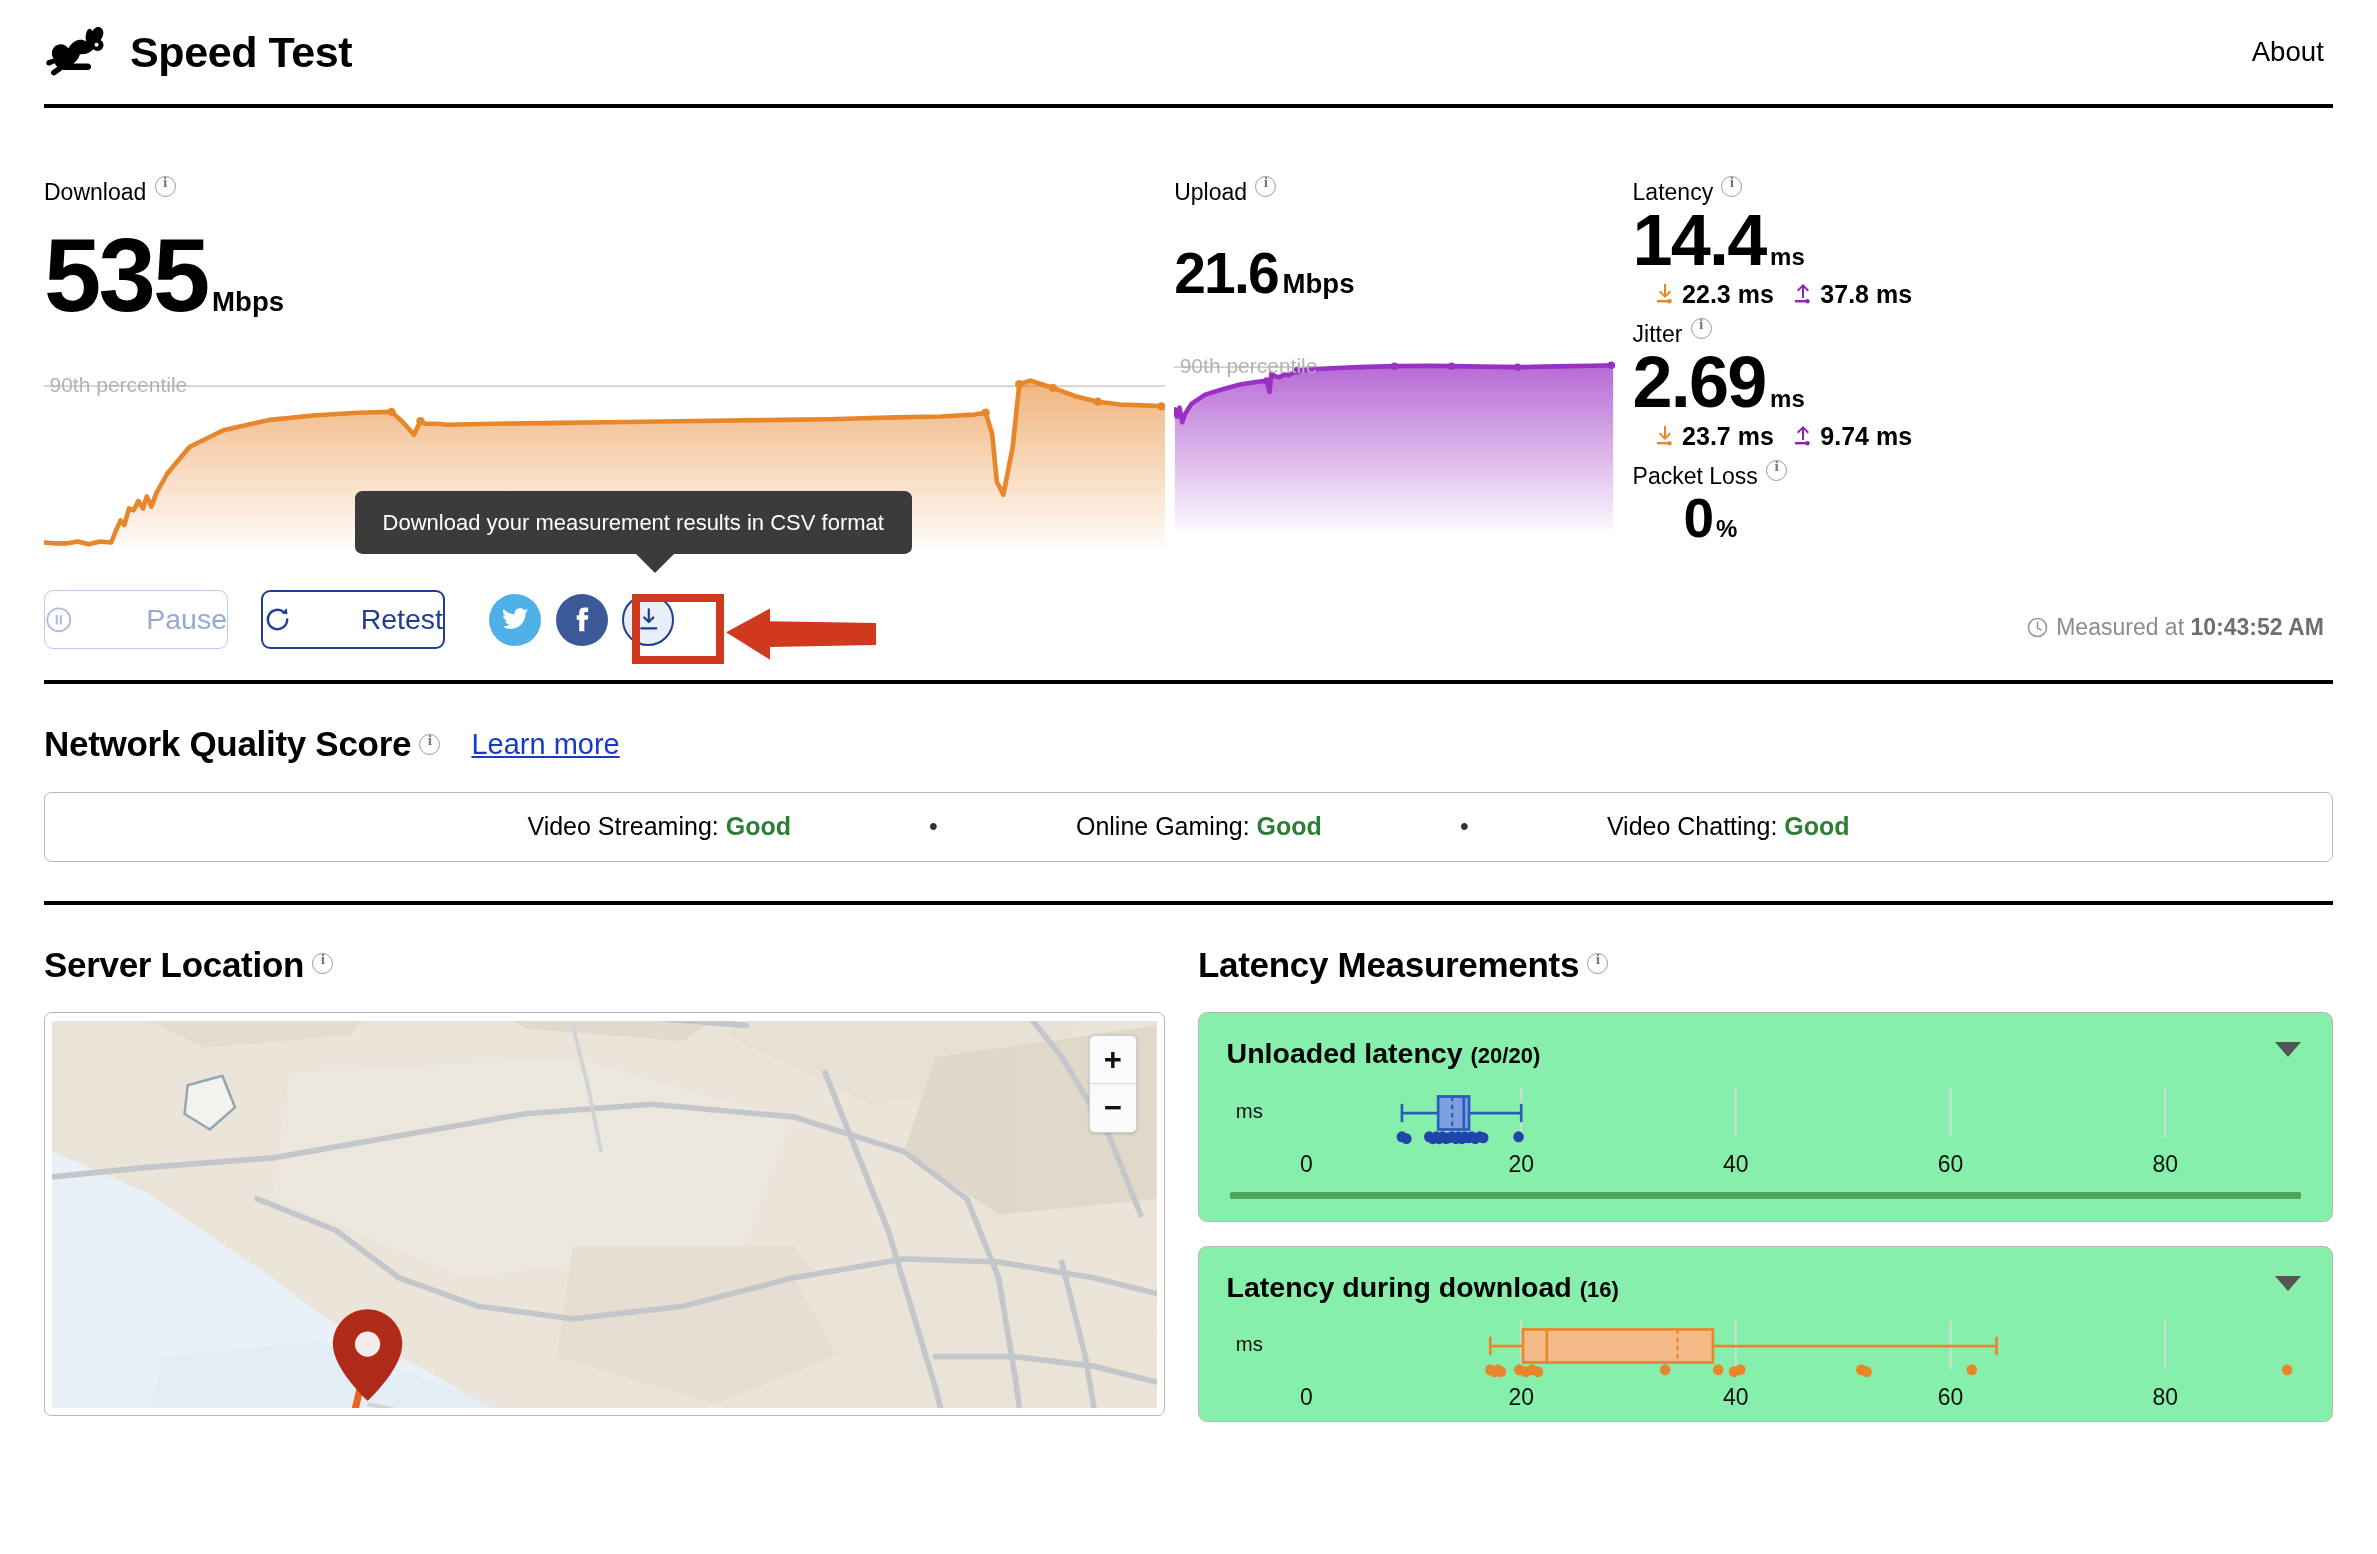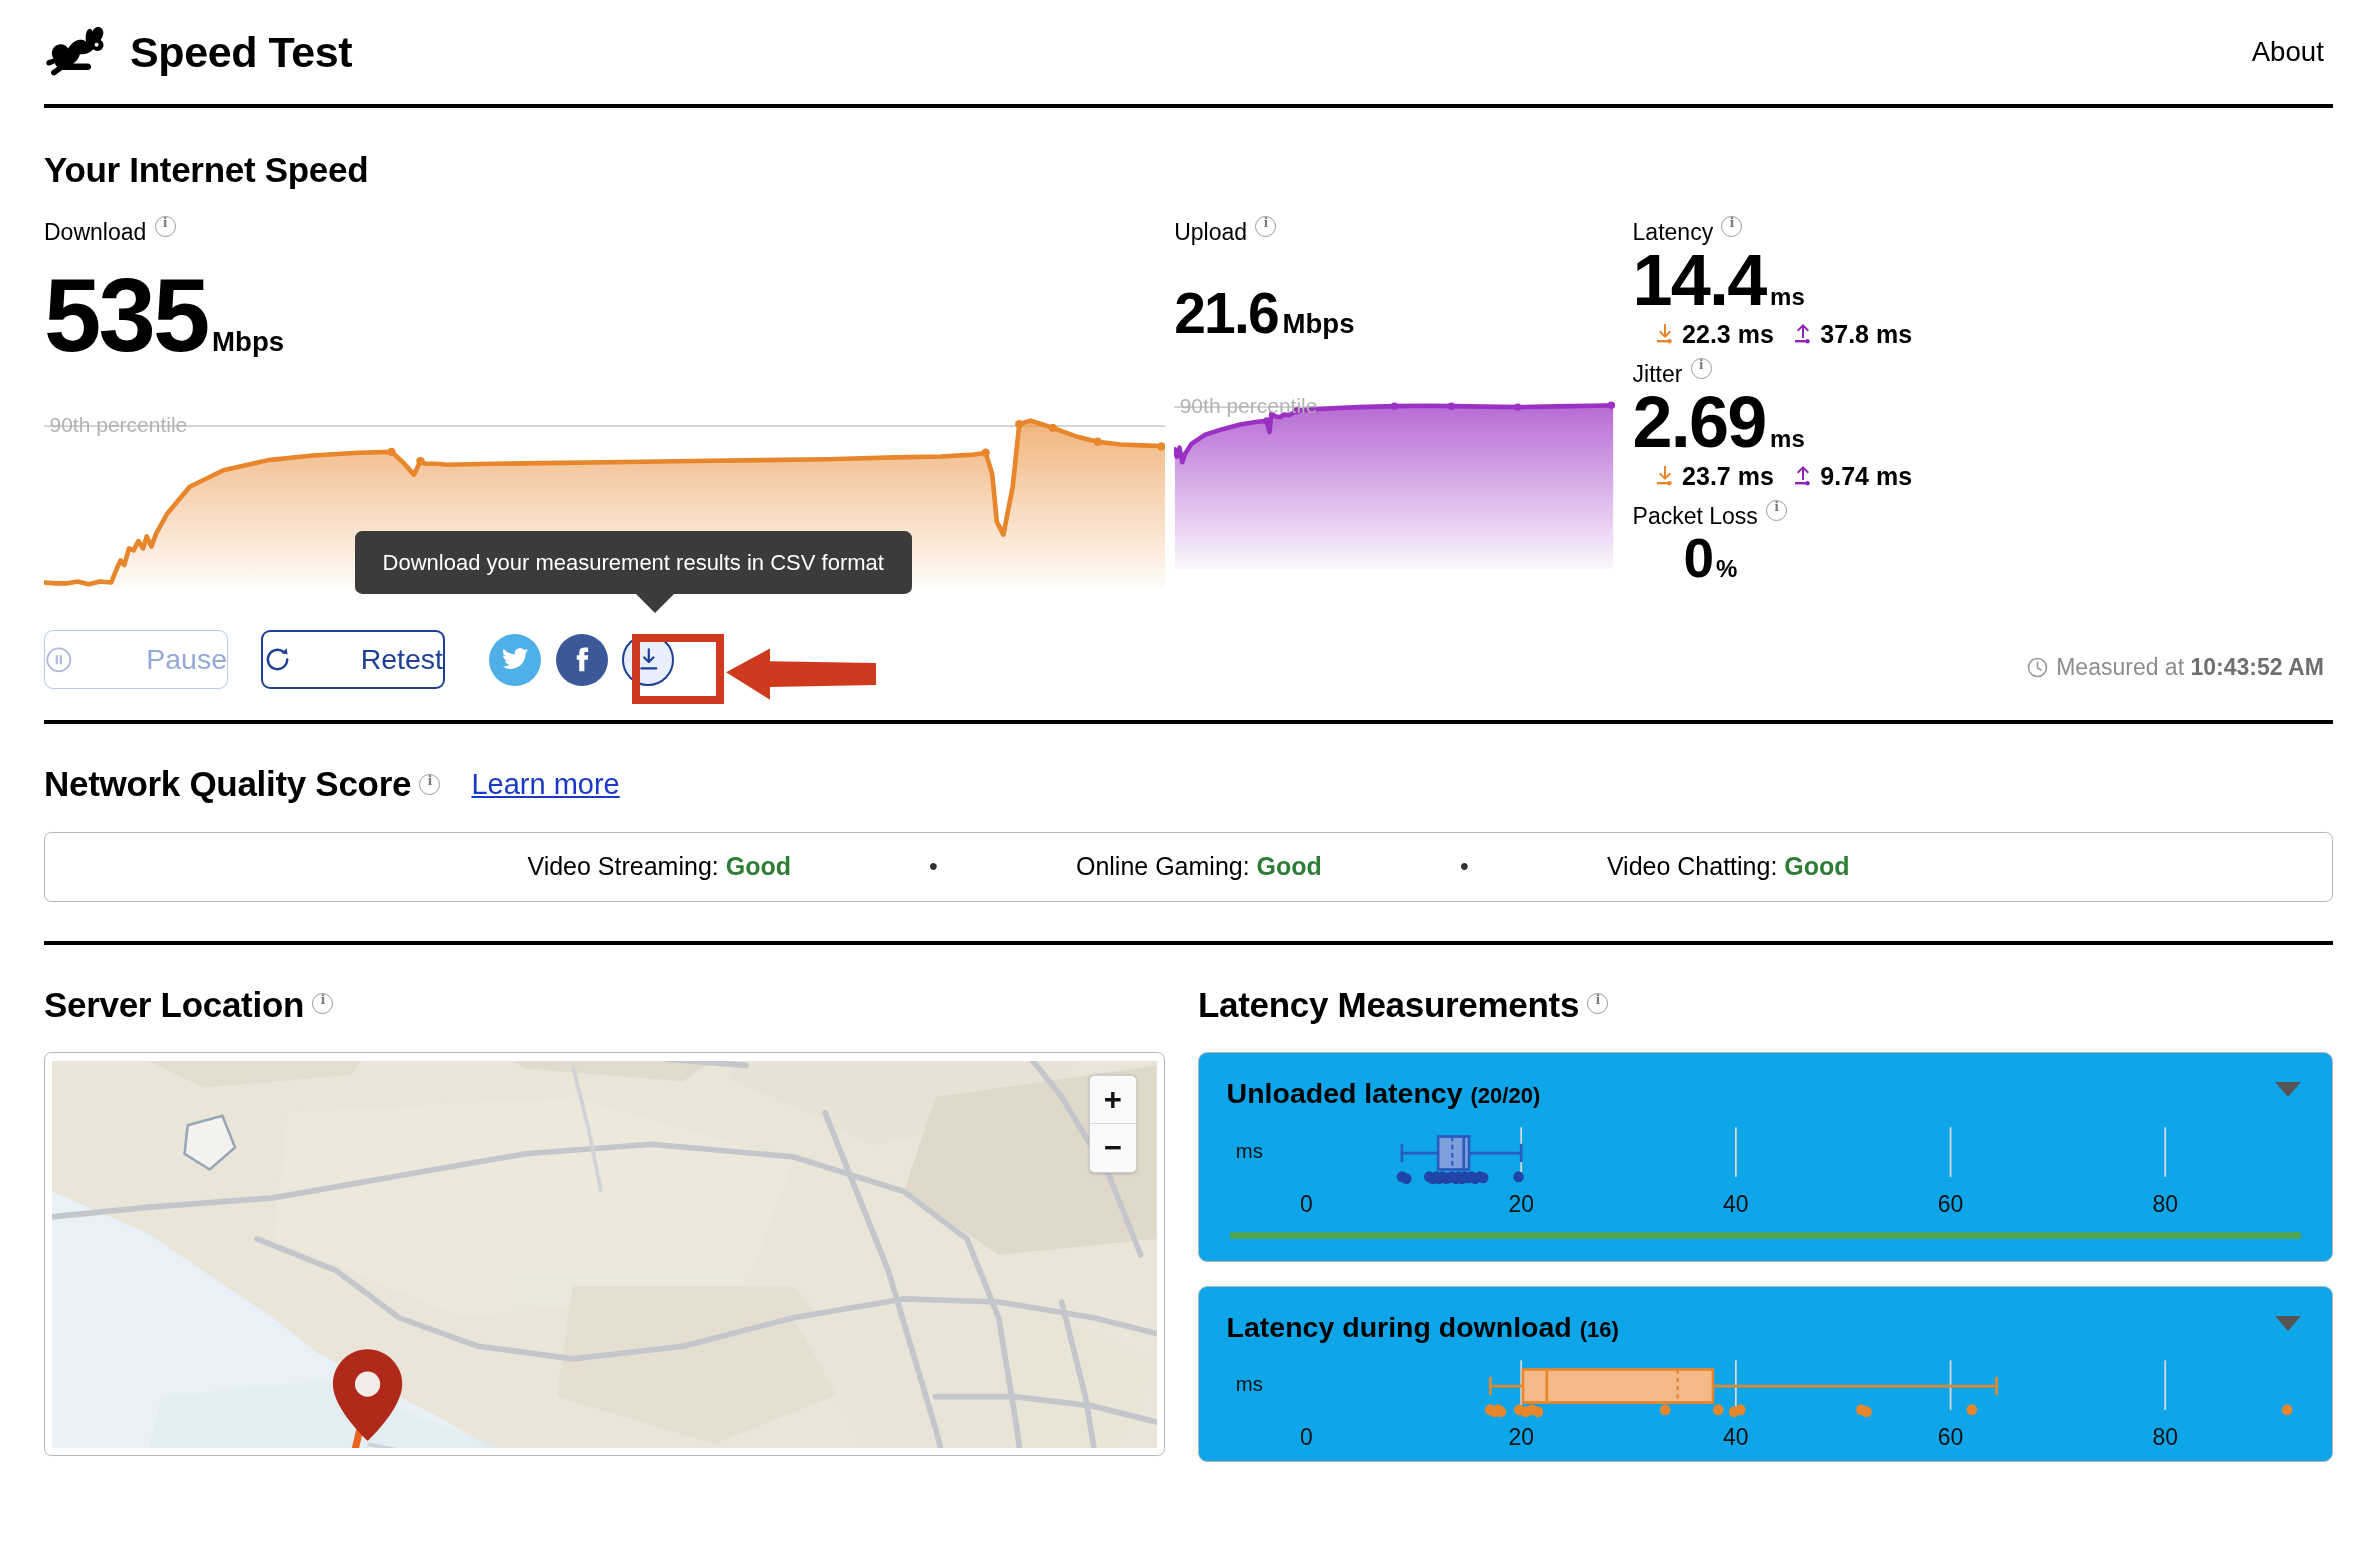--- a/index.html
+++ b/index.html
@@ -145,21 +145,21 @@
     background: #fafafa; box-shadow: 0 0.9px 2.8px rgba(0,0,0,.18); z-index: 5;
   }
   .map-zoom div {
     height: 48px; display: flex; align-items: center; justify-content: center;
     font-size: 31px; font-weight: 700; cursor: pointer; color: #111;
   }
   .map-zoom div:first-child { border-bottom: 0.9px solid #d8d8d8; }
 
   .lat-card {
     margin-top: 27.6px; border: 1.8px solid #b6b6b6; border-radius: 9.2px;
-    padding: 24px 27.6px 9.2px 27.6px; position: relative; background:#0ea5e9;
+    padding: 24px 27.6px 9.2px 27.6px; position: relative; background:#86efac;
   }
   .lat-card + .lat-card { margin-top: 24px; }
   .lat-title { font-size: 28.5px; font-weight: 700; }
   .lat-title .cnt { font-size: 22px; font-weight: 700; }
   .caret {
     position: absolute; right: 31px; top: 29px;
     width: 0; height: 0; border-left: 13.8px solid transparent;
     border-right: 13.8px solid transparent; border-top: 15.6px solid #555; cursor: pointer;
   }
   .plot { position: relative; height: 99px; margin-top: 9.2px; }
@@ -178,21 +178,20 @@
           <path fill="#000" d="M50 2c-2 0-3.6 2.6-4.2 6.2-.5 3-0.4 5.8 0.2 7.6-2.4-1.6-5.6-2.2-8.6-1.4-5.2 1.3-8.6 5.1-11 9.2-1.8-2.8-4.8-4.6-8.2-4.6-5.4 0-9.8 4.4-9.8 9.8 0 2.1.7 4.1 1.8 5.7L4 36.5c-1.5.8-2.2 2.6-1.5 4.1.7 1.5 2.5 2.2 4.1 1.5l4.9-2.3c.6 1.5 1.6 2.9 2.8 3.9l-5.6 4c-1.4 1-1.7 2.9-.7 4.2 1 1.4 2.9 1.7 4.2.7l8-5.7c.9.2 1.8.3 2.8.3h24.9c2 0 3.6-1.6 3.6-3.6 0-2-1.6-3.6-3.6-3.6H31.8c3.6-2.3 6.3-5.9 7.4-10.2 6 .6 11.4-1.6 14.8-5.4 1.2 1.2 2.8 1.9 4.6 1.9 3.6 0 6.5-2.9 6.5-6.5 0-2.4-1.3-4.5-3.2-5.6 1.9-2.4 3-5.2 3-7.9C65 2.8 62.4 0 59.2 0c-2.6 0-4.9 1.9-6.2 4.8C52.3 3.1 51.2 2 50 2z"></path>
           <circle cx="57.5" cy="19.5" r="2.2" fill="#fff"></circle>
         </svg>
       </span>
       <span class="brand-title">Speed Test</span>
     </div>
     <a class="about-link" href="#">About</a>
   </div>
 
   <div class="speed-section">
-    <div class="section-title">Your Internet Speed</div>
 
     <div class="speed-grid">
 
       <div>
         <div class="metric-label">
           <span>Download</span><span class="info-i"></span>
         </div>
         <div class="dl-value">
           <span class="big-num">535</span><span class="unit">Mbps</span>
         </div>

